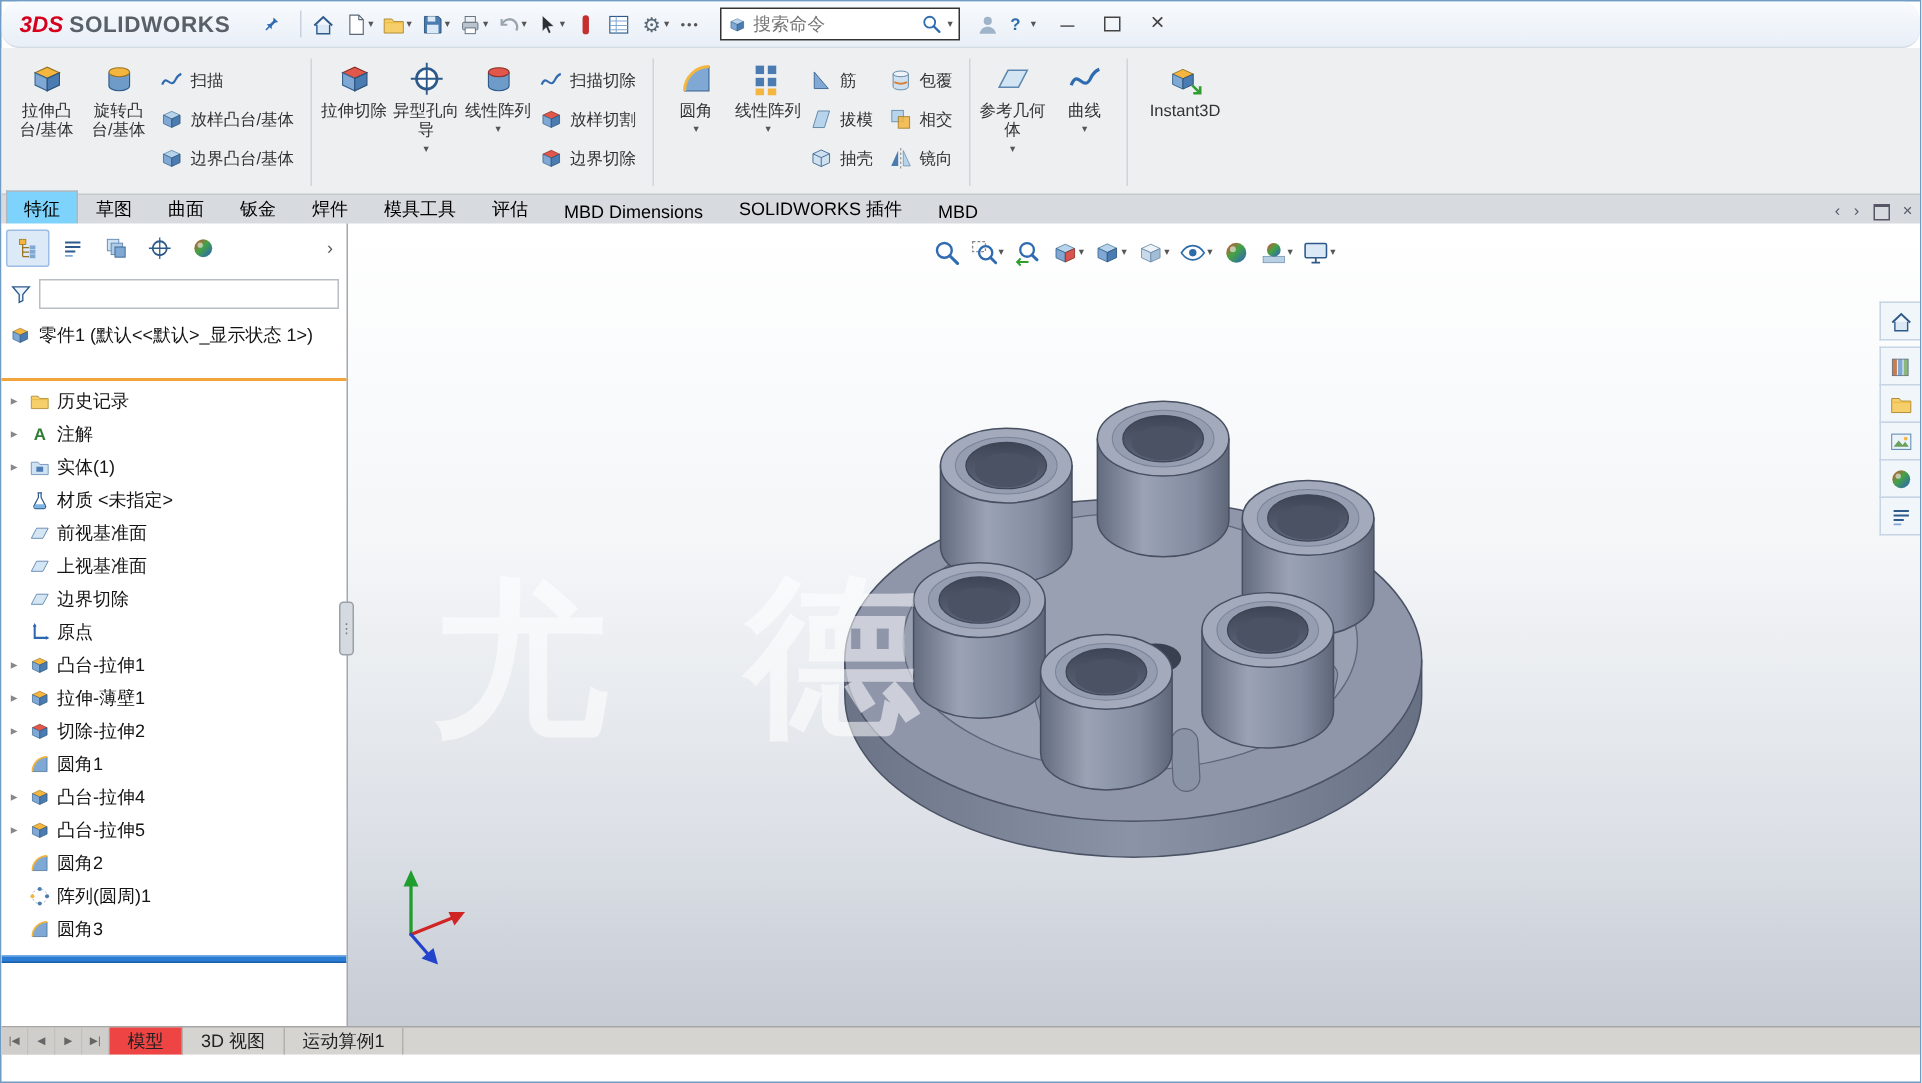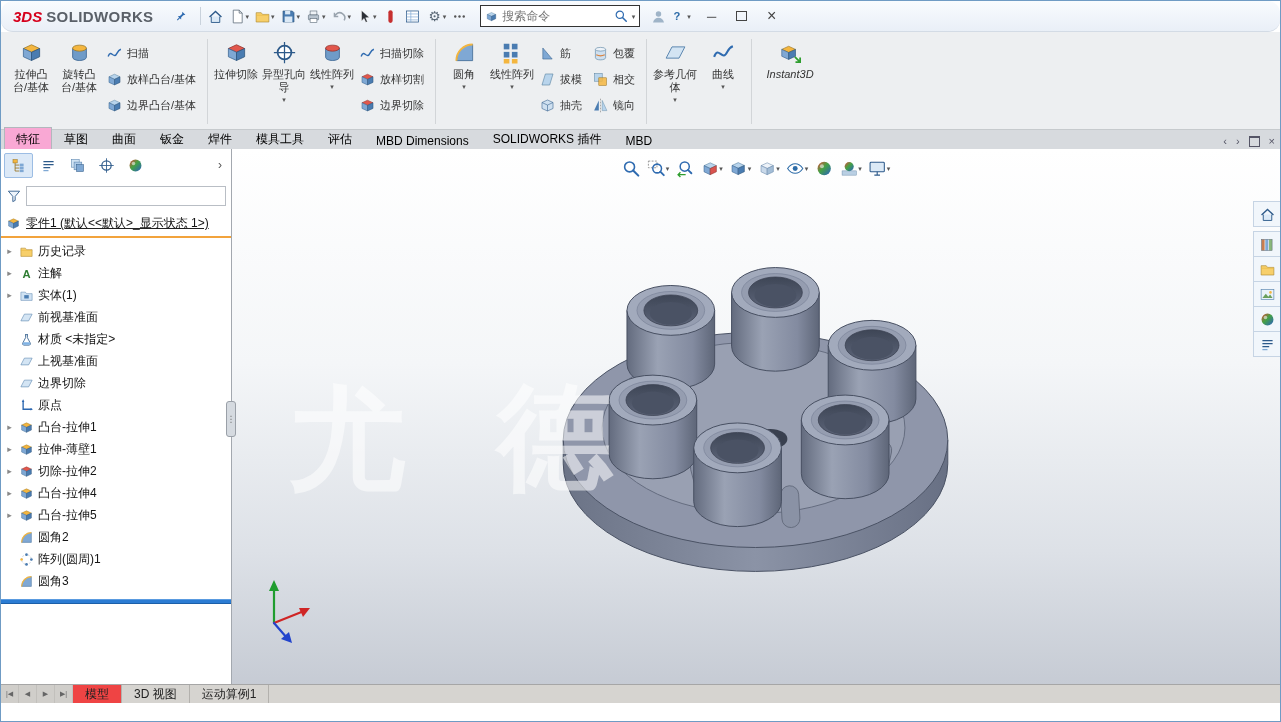--- a/index.html
+++ b/index.html
@@ -27,49 +27,49 @@
   .rightic{display:flex;align-items:center;gap:2px;}
   .wctrls{display:flex;align-items:center;margin-left:6px;}
   .wbtn{width:30px;height:24px;display:flex;align-items:center;justify-content:center;color:#444;font-size:13px;}
   .maxbox{width:9px;height:8px;border:1px solid #444;display:inline-block;}
 
   
   .ribbon{height:95px;background:#edeff1;border-bottom:1px solid #c6cacd;display:flex;align-items:stretch;padding:2px 4px 0 4px;}
   .rgroup{display:flex;align-items:stretch;padding:1px 2px;}
   .rsep{width:1px;background:#d2d5d8;margin:5px 2px;}
   .bigbtn{width:46px;display:flex;flex-direction:column;align-items:center;padding:5px 1px 2px;border-radius:2px;text-align:center;}
-  .bigbtn.wide{width:66px;font-style:italic;}
+  .bigbtn.wide{width:66px;}
   .bigbtn .icn{width:25px;height:25px;margin-bottom:3px;}
   .blabel{font-size:11px;line-height:13px;color:#333;}
   .bigbtn .caret{margin-top:2px;}
   .scol{display:flex;flex-direction:column;padding-top:5px;}
   .sbtn{display:flex;align-items:center;gap:4px;height:26px;padding:0 7px 0 3px;border-radius:2px;}
   .sbtn .icn{width:17px;height:17px;}
   .slabel{font-size:11px;color:#333;white-space:nowrap;}
 
   
   .cmdtabs{height:22px;background:#d7dade;border-bottom:1px solid #b2b7bd;display:flex;align-items:flex-end;padding-left:3px;position:relative;}
   .ctab{padding:3px 11px 4px;color:#000000;border:1px solid transparent;border-bottom:none;white-space:nowrap;}
-  .ctab.active{background:#f9a8d4;border-color:#b2b7bd;color:#000;}
+  .ctab.active{background:#7dd3fc;border-color:#b2b7bd;color:#000;}
   .tabctrl{position:absolute;right:5px;top:0;height:22px;display:flex;align-items:center;gap:9px;color:#556;}
   .tcb{font-size:11px;display:flex;align-items:center;justify-content:center;}
   .restorebox{width:9px;height:8px;border:1px solid #556;border-top-width:2px;display:inline-block;}
 
   
   .leftpanel{position:absolute;left:0;top:148px;width:230px;bottom:36px;background:#fff;
     border-right:1px solid #a3a8af;display:flex;flex-direction:column;z-index:3;}
   .ptoolbar{height:28px;display:flex;align-items:center;gap:2px;padding:2px 3px;}
   .pticon{width:27px;height:23px;display:flex;align-items:center;justify-content:center;border-radius:2px;}
   .pticon.active{background:#dce9f7;border:1px solid #9cbde4;}
   .pticon .icn{width:17px;height:17px;}
   .pt-expand{margin-left:auto;color:#555;font-size:12px;padding:0 6px;}
   .filterrow{height:26px;display:flex;align-items:center;gap:4px;padding:2px 5px;}
   .filterrow .icn{width:16px;height:16px;}
   .filterbox{flex:1;height:18px;border:1px solid #b9bec5;background:#fff;}
-  .rootrow{display:flex;align-items:center;gap:5px;padding:4px 2px 4px 5px;border-bottom:2px solid #f2a33c;text-decoration:underline;}
+  .rootrow{display:flex;align-items:center;gap:5px;padding:4px 2px 20px 5px;border-bottom:2px solid #f2a33c;}
   .rootrow .icn{width:15px;height:15px;}
   .tree{flex:1;overflow:hidden;padding-top:2px;}
   .trow{display:flex;align-items:center;height:22px;padding-left:3px;gap:4px;}
   .arrow{width:11px;font-size:9px;color:#888;text-align:center;flex:none;}
   .trow .icn{width:15px;height:15px;}
   .tlabel{font-size:12px;color:#141414;white-space:nowrap;}
   .rollback{height:3px;background:#2b7cd3;margin-top:7px;border-top:1px solid #5a9be0;border-bottom:1px solid #1b5fa8;}
   .grip{position:absolute;right:-5px;top:252px;width:8px;height:34px;background:#d5dae0;border:1px solid #9aa0a8;border-radius:3px;z-index:4;
     display:flex;align-items:center;justify-content:center;color:#777;font-size:9px;}
 
@@ -623,34 +623,34 @@
               <path d="M2.5 5.5h6l1.5 2h7.5v9h-15z" fill="#cfe2f3" stroke="#5d87b0" stroke-width=".7"></path>
               <rect x="7" y="9.5" width="6" height="4.5" fill="#4a7cb1"></rect>
             </svg>
           </span>
           <span class="tlabel">实体(1)</span>
         </div>
         <div class="trow">
           <span class="arrow"></span>
           <span class="icn" style="width: 15px; height: 15px;">
             <svg viewBox="0 0 20 20">
-              <path d="M2.5 14.5 7.2 5.5h10.3l-4.7 9z" fill="#cfe2f3" fill-opacity=".9" stroke="#5d87b0" stroke-width=".8"></path>
-            </svg>
-          </span>
-          <span class="tlabel">前视基准面</span>
-        </div>
-        <div class="trow">
-          <span class="arrow"></span>
-          <span class="icn" style="width: 15px; height: 15px;">
-            <svg viewBox="0 0 20 20">
               <path d="M8 3.5h4M8.8 3.5v4L5 14.8a1.8 1.8 0 0 0 1.6 2.7h6.8a1.8 1.8 0 0 0 1.6-2.7L11.2 7.5v-4" fill="none" stroke="#2d5a8a" stroke-width="1.1"></path>
               <path d="M6.2 13.5h7.6l1 2.2a.9.9 0 0 1-.8 1.3H6a.9.9 0 0 1-.8-1.3z" fill="#7fb2e5"></path>
             </svg>
           </span>
           <span class="tlabel">材质 &lt;未指定&gt;</span>
+        </div>
+        <div class="trow">
+          <span class="arrow"></span>
+          <span class="icn" style="width: 15px; height: 15px;">
+            <svg viewBox="0 0 20 20">
+              <path d="M2.5 14.5 7.2 5.5h10.3l-4.7 9z" fill="#cfe2f3" fill-opacity=".9" stroke="#5d87b0" stroke-width=".8"></path>
+            </svg>
+          </span>
+          <span class="tlabel">前视基准面</span>
         </div>
         <div class="trow">
           <span class="arrow"></span>
           <span class="icn" style="width: 15px; height: 15px;">
             <svg viewBox="0 0 20 20">
               <path d="M2.5 14.5 7.2 5.5h10.3l-4.7 9z" fill="#cfe2f3" fill-opacity=".9" stroke="#5d87b0" stroke-width=".8"></path>
             </svg>
           </span>
           <span class="tlabel">上视基准面</span>
         </div>
@@ -699,20 +699,30 @@
         <div class="trow">
           <span class="arrow">▸</span>
           <span class="icn" style="width: 15px; height: 15px;">
             <svg viewBox="0 0 20 20">
               <path d="M3.5 6.8 10 3.8l6.5 3-6.5 3z" fill="#e2574c" stroke="#8d2f28" stroke-width=".6"></path>
               <path d="M3.5 6.8l6.5 3v6.6l-6.5-3z" fill="#7fa8d4" stroke="#39648f" stroke-width=".6"></path>
               <path d="M16.5 6.8l-6.5 3v6.6l6.5-3z" fill="#4a7cb1" stroke="#2c5379" stroke-width=".6"></path>
             </svg>
           </span>
           <span class="tlabel">切除-拉伸2</span>
+        </div>
+        <div class="trow">
+          <span class="arrow"></span>
+          <span class="icn" style="width: 15px; height: 15px;">
+            <svg viewBox="0 0 20 20">
+              <path d="M3.5 16.5A13 13 0 0 1 16.5 3.5v13z" fill="#7fa8d4" stroke="#39648f" stroke-width=".6"></path>
+              <path d="M3.5 16.5A13 13 0 0 1 16.5 3.5" fill="none" stroke="#f4b63f" stroke-width="1.6"></path>
+            </svg>
+          </span>
+          <span class="tlabel">圆角1</span>
         </div>
         <div class="trow">
           <span class="arrow">▸</span>
           <span class="icn" style="width: 15px; height: 15px;">
             <svg viewBox="0 0 20 20">
               <path d="M3.5 6.8 10 3.8l6.5 3-6.5 3z" fill="#f4b63f" stroke="#9a7420" stroke-width=".6"></path>
               <path d="M3.5 6.8l6.5 3v6.6l-6.5-3z" fill="#7fa8d4" stroke="#39648f" stroke-width=".6"></path>
               <path d="M16.5 6.8l-6.5 3v6.6l6.5-3z" fill="#4a7cb1" stroke="#2c5379" stroke-width=".6"></path>
             </svg>
           </span>

